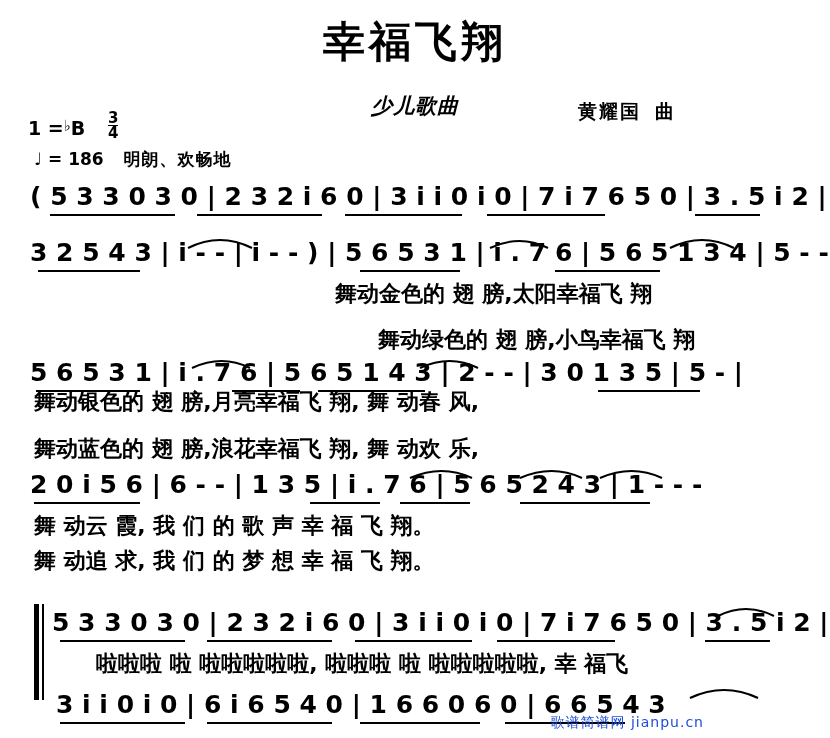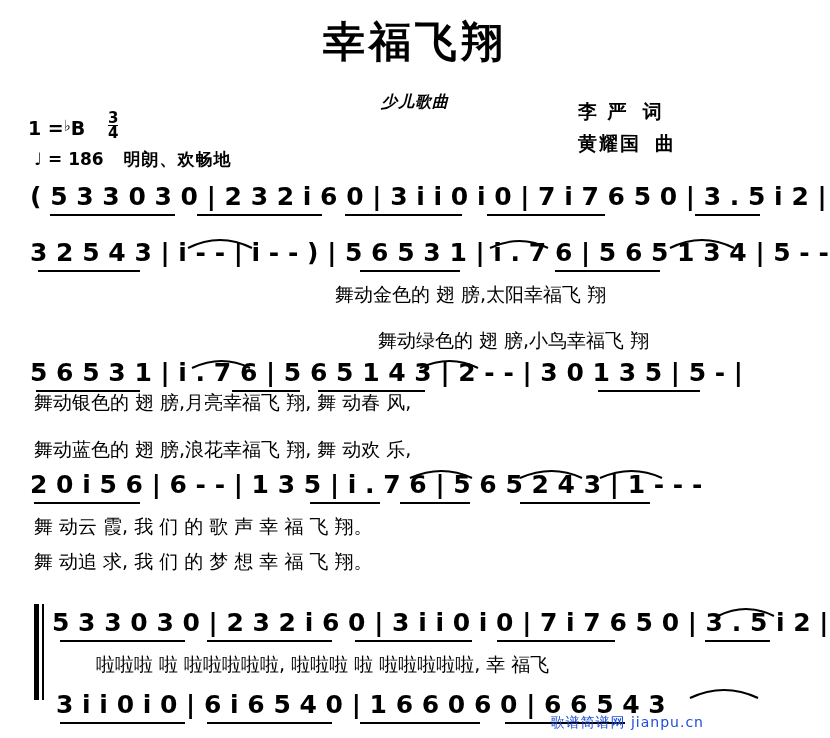--- a/index.html
+++ b/index.html
@@ -35,21 +35,21 @@
     font-weight: bold;
     letter-spacing: 4px;
   }
 
   .subtitle {
     position: absolute;
     top: 92px;
     left: 0;
     width: 830px;
     text-align: center;
-    font-size: 16px;
+    font-size: 21px;
     font-weight: bold;
     font-style: italic;
     letter-spacing: 1px;
   }
 
   
   .credits {
     position: absolute;
     top: 95px;
     right: 42px;
@@ -106,22 +106,22 @@
   .notes {
     font-family: "DejaVu Sans", sans-serif;
     font-size: 25px;
     font-weight: bold;
     letter-spacing: 0px;
     white-space: nowrap;
     line-height: 30px;
   }
   .lyrics {
     font-family: "DejaVu Sans", sans-serif;
-    font-size: 19px;
-    font-weight: normal;
+    font-size: 22px;
+    font-weight: bold;
     white-space: nowrap;
     line-height: 24px;
     letter-spacing: 0px;
   }
 
   
   .repeat-start {
     position: absolute;
     width: 14px;
     height: 96px;
@@ -144,23 +144,20 @@
 </style>
 </head>
 <body>
 
 <div class="sheet">
 
   <div class="title">幸福飞翔</div>
   <div class="subtitle">少儿歌曲</div>
 
   <div class="credits">
-    <div class="line">
-      <span>李 严</span><span class="role">词</span>
-    </div>
     <div class="line">
       <span>黄耀国</span><span class="role">曲</span>
     </div>
   </div>
 
   <div class="keyblock">
     <span>1 =</span><span class="flat">♭</span><span>B</span>
     <span class="meter">
       <span class="num">3</span>
       <span class="den">4</span>

